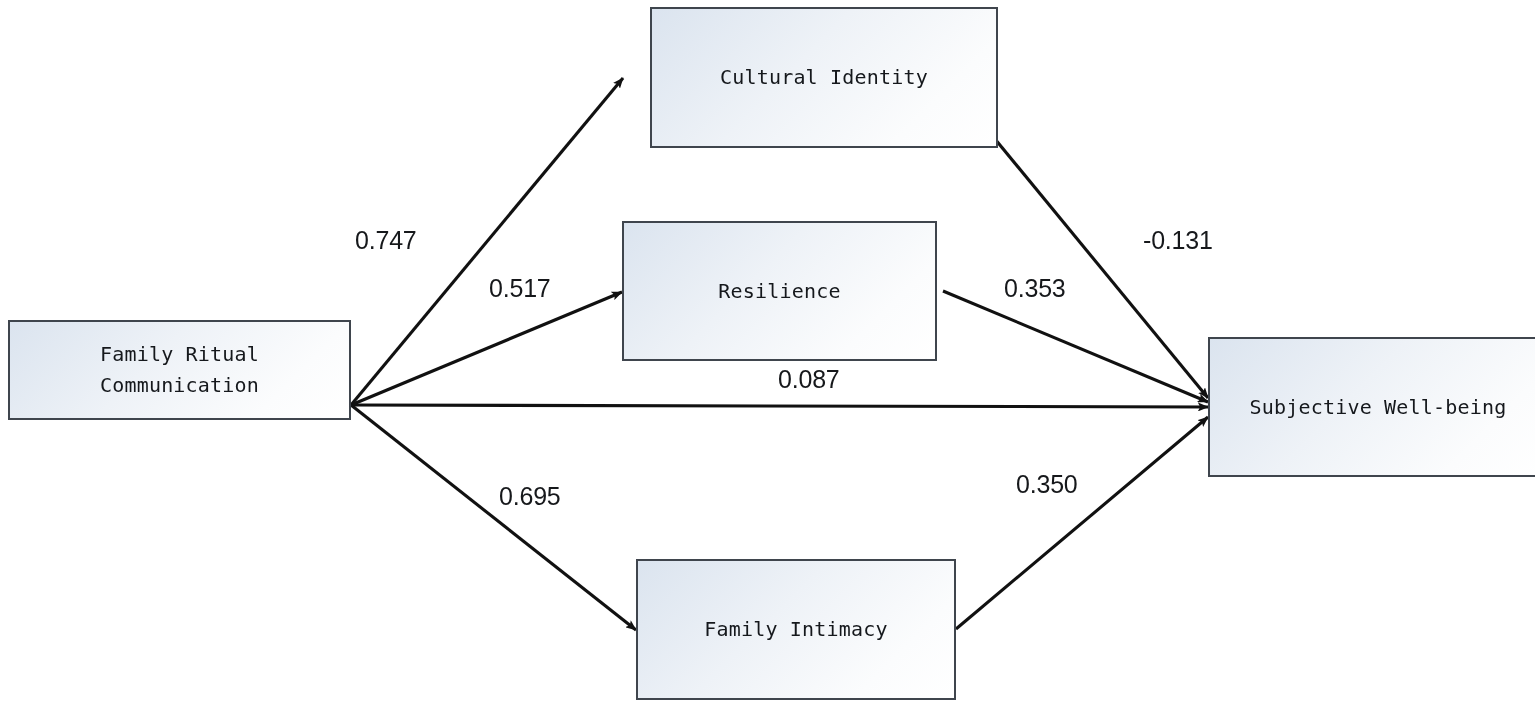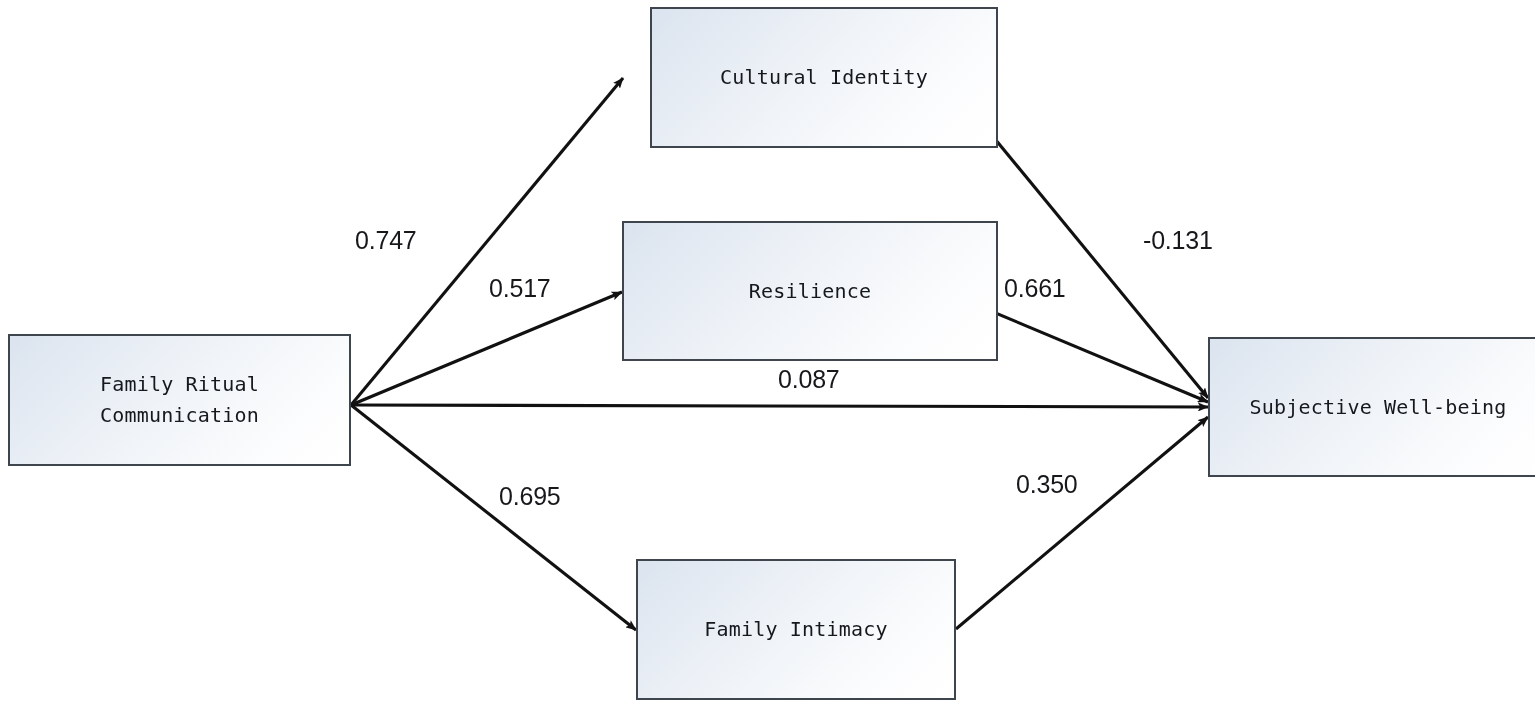--- a/index.html
+++ b/index.html
@@ -70,44 +70,44 @@
         <line x1="351" y1="405" x2="623" y2="78" marker-end="url(#arrowhead)"></line>
         <line x1="351" y1="405" x2="622" y2="292" marker-end="url(#arrowhead)"></line>
         <line x1="351" y1="405" x2="1208" y2="407" marker-end="url(#arrowhead)"></line>
         <line x1="351" y1="405" x2="636" y2="630" marker-end="url(#arrowhead)"></line>
         <line x1="944" y1="77" x2="1208" y2="398" marker-end="url(#arrowhead)"></line>
         <line x1="943" y1="291" x2="1208" y2="402" marker-end="url(#arrowhead)"></line>
         <line x1="956" y1="629" x2="1208" y2="417" marker-end="url(#arrowhead)"></line>
       </g>
   </svg>
 
-  <div class="node-box" style="left: 8px; top: 334px; width: 343px; height: 132px;">
+  <div class="node-box" style="left: 8px; top: 320px; width: 343px; height: 100px;">
     <span class="node-label">Family Ritual
 Communication</span>
   </div>
 
   <div class="node-box" style="left: 650px; top: 7px; width: 348px; height: 141px;">
     <span class="node-label">Cultural Identity</span>
   </div>
 
-  <div class="node-box" style="left: 622px; top: 221px; width: 376px; height: 140px;">
+  <div class="node-box" style="left: 622px; top: 221px; width: 315px; height: 140px;">
     <span class="node-label">Resilience</span>
   </div>
 
   <div class="node-box" style="left: 636px; top: 559px; width: 320px; height: 141px;">
     <span class="node-label">Family Intimacy</span>
   </div>
 
   <div class="node-box" style="left: 1208px; top: 337px; width: 340px; height: 140px;">
     <span class="node-label">Subjective Well-being</span>
   </div>
 
   <div id="coef-layer">
       <div class="coef" style="left: 355px; top: 226px;">0.747</div>
       <div class="coef" style="left: 477px; top: 274px; margin-left: 12px;">0.517</div>
       <div class="coef" style="left: 750px; top: 365px; margin-left: 28px;">0.087</div>
       <div class="coef" style="left: 499px; top: 482px;">0.695</div>
       <div class="coef" style="left: 1123px; top: 226px; margin-left: 20px;">-0.131</div>
-      <div class="coef" style="left: 1004px; top: 274px;">0.661</div>
+      <div class="coef" style="left: 1004px; top: 274px;">0.353</div>
       <div class="coef" style="left: 1004px; top: 470px; margin-left: 12px;">0.350</div>
     </div>
 
 </div>
 
 </body></html>

